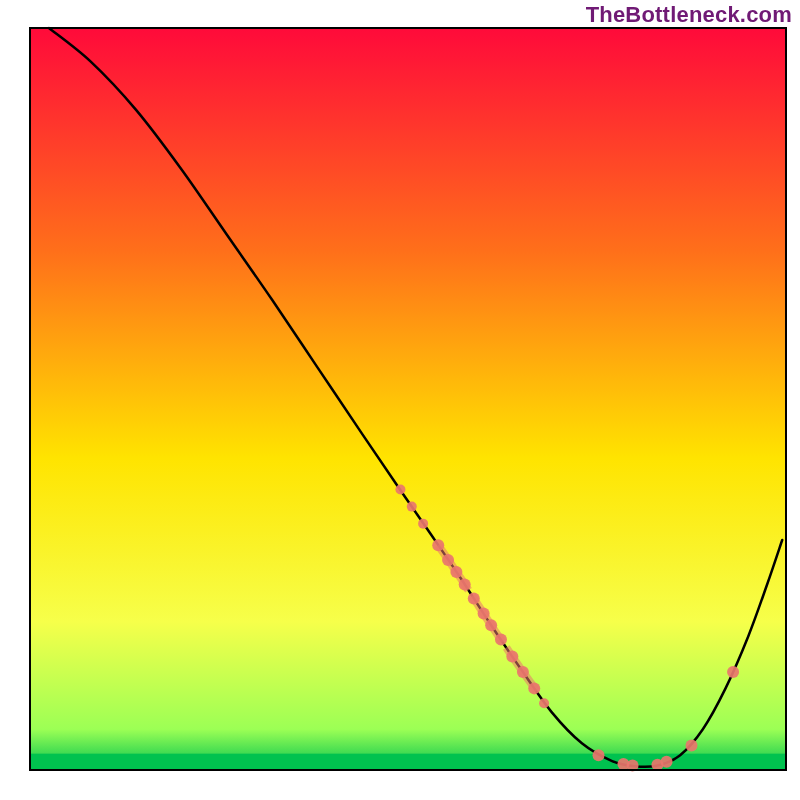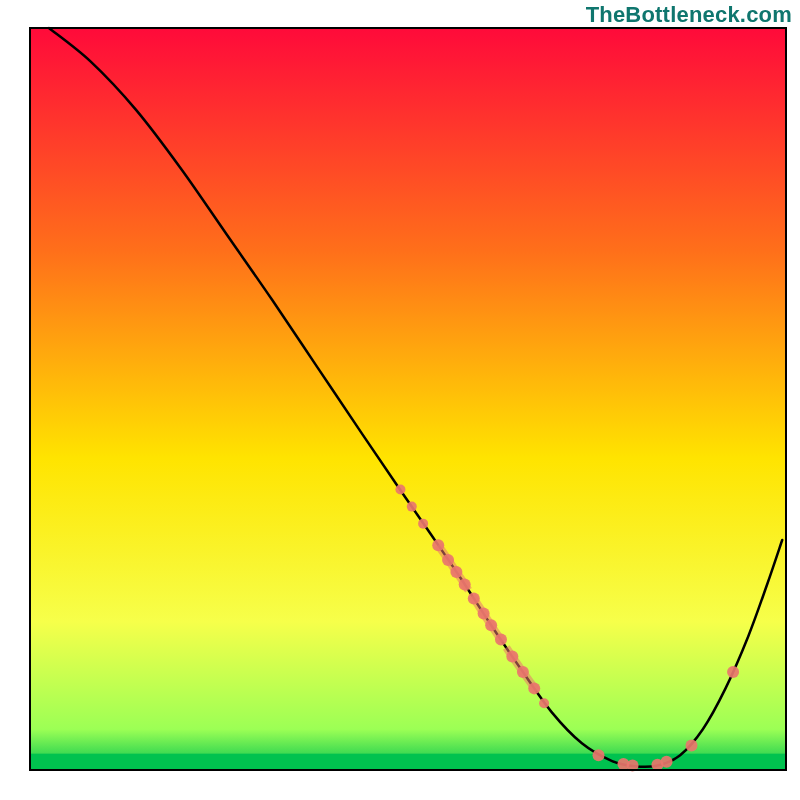--- a/index.html
+++ b/index.html
@@ -14,21 +14,21 @@
     position: relative;
     width: 800px;
     height: 800px;
   }
   .watermark {
     position: absolute;
     top: 2px;
     right: 8px;
     font-size: 22px;
     font-weight: 600;
-    color: #0f766e;
+    color: #701a75;
     letter-spacing: 0.2px;
     z-index: 5;
   }
   svg {
     position: absolute;
     left: 0;
     top: 0;
   }
 </style>
 </head>

